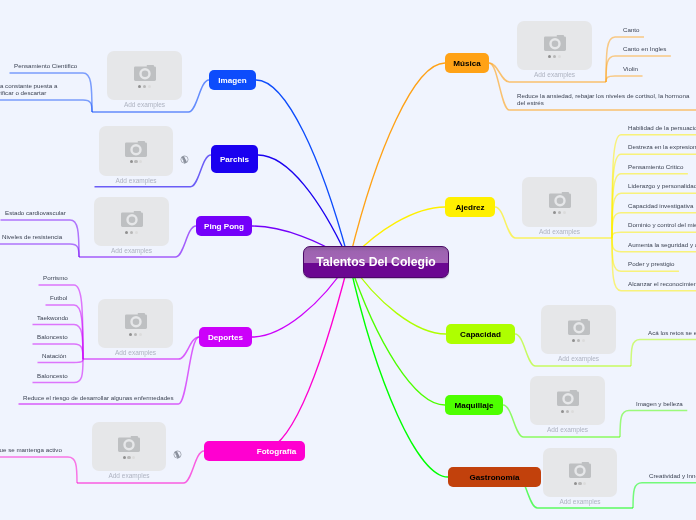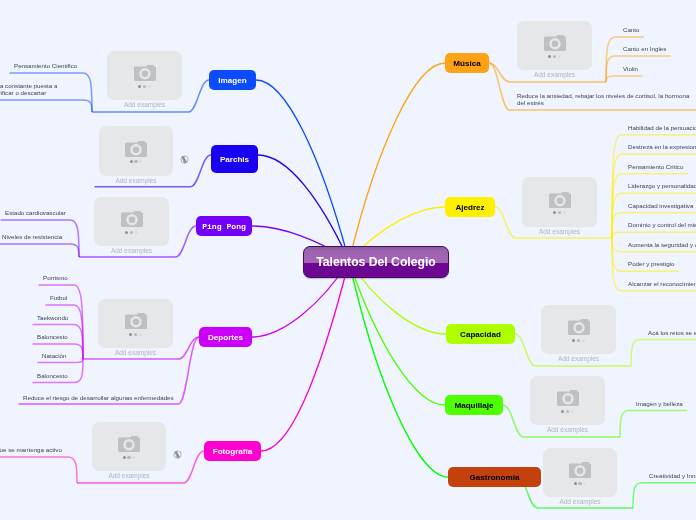--- a/index.html
+++ b/index.html
@@ -226,23 +226,23 @@
         <div style="display: flex; gap: 1.6px; margin-top: 3.4px;">
           <span style="width: 3.2px; height: 3.2px; border-radius: 50%; background: rgb(144, 144, 144); display: block;"></span>
           <span style="width: 3.2px; height: 3.2px; border-radius: 50%; background: rgb(184, 184, 184); display: block;"></span>
           <span style="width: 3.2px; height: 3.2px; border-radius: 50%; background: rgb(220, 220, 220); display: block;"></span>
         </div>
       </div>
       <div class="imgcap" style="left: 543px; top: 498px; width: 74px;">Add examples</div>
       <div class="leaf" style="left: 649px; top: 472.7px;">Creatividad y Innovacion</div>
       <div class="node" style="left: 209px; top: 70px; width: 47px; height: 20px; background: rgb(13, 76, 252); color: rgb(255, 255, 255);">Imagen</div>
       <div class="node" style="left: 211px; top: 145px; width: 47px; height: 28px; background: rgb(26, 0, 240); color: rgb(255, 255, 255);">Parchis</div>
-      <div class="node" style="left: 196px; top: 216px; width: 56px; height: 20px; background: rgb(116, 0, 250); color: rgb(255, 255, 255); font-family: Liberation Mono, monospace;">Ping Pong</div>
+      <div class="node" style="left: 196px; top: 216px; width: 56px; height: 20px; background: rgb(116, 0, 250); color: rgb(255, 255, 255);">Ping Pong</div>
       <div class="node" style="left: 199px; top: 327px; width: 53px; height: 20px; background: rgb(204, 0, 250); color: rgb(255, 255, 255);">Deportes</div>
-      <div class="node" style="left: 204px; top: 441px; width: 57px; height: 20px; background: rgb(255, 0, 208); color: rgb(255, 255, 255);">Fotografía</div>
+      <div class="node" style="left: 204px; top: 441px; width: 57px; height: 20px; background: rgb(255, 0, 208); color: rgb(255, 255, 255); padding-left: 44px;">Fotografía</div>
       <div class="node" style="left: 445px; top: 53px; width: 44px; height: 20px; background: rgb(255, 162, 22); color: rgb(0, 0, 0);">Música</div>
       <div class="node" style="left: 445px; top: 197px; width: 50px; height: 20px; background: rgb(255, 240, 0); color: rgb(0, 0, 0);">Ajedrez</div>
       <div class="node" style="left: 446px; top: 324px; width: 69px; height: 20px; background: rgb(174, 255, 0); color: rgb(0, 0, 0);">Capacidad</div>
       <div class="node" style="left: 445px; top: 395px; width: 58px; height: 20px; background: rgb(77, 255, 0); color: rgb(0, 0, 0);">Maquillaje</div>
       <div class="node" style="left: 448px; top: 467px; width: 93px; height: 20px; background: #c2410c; color: rgb(0, 0, 0);">Gastronomía</div>
       <div class="central" style="left: 277px; top: 246px; width: 144px; height: 30px; margin-left: 26px;">Talentos Del Colegio</div>
     </div>
 </div>
 
 </body></html>

